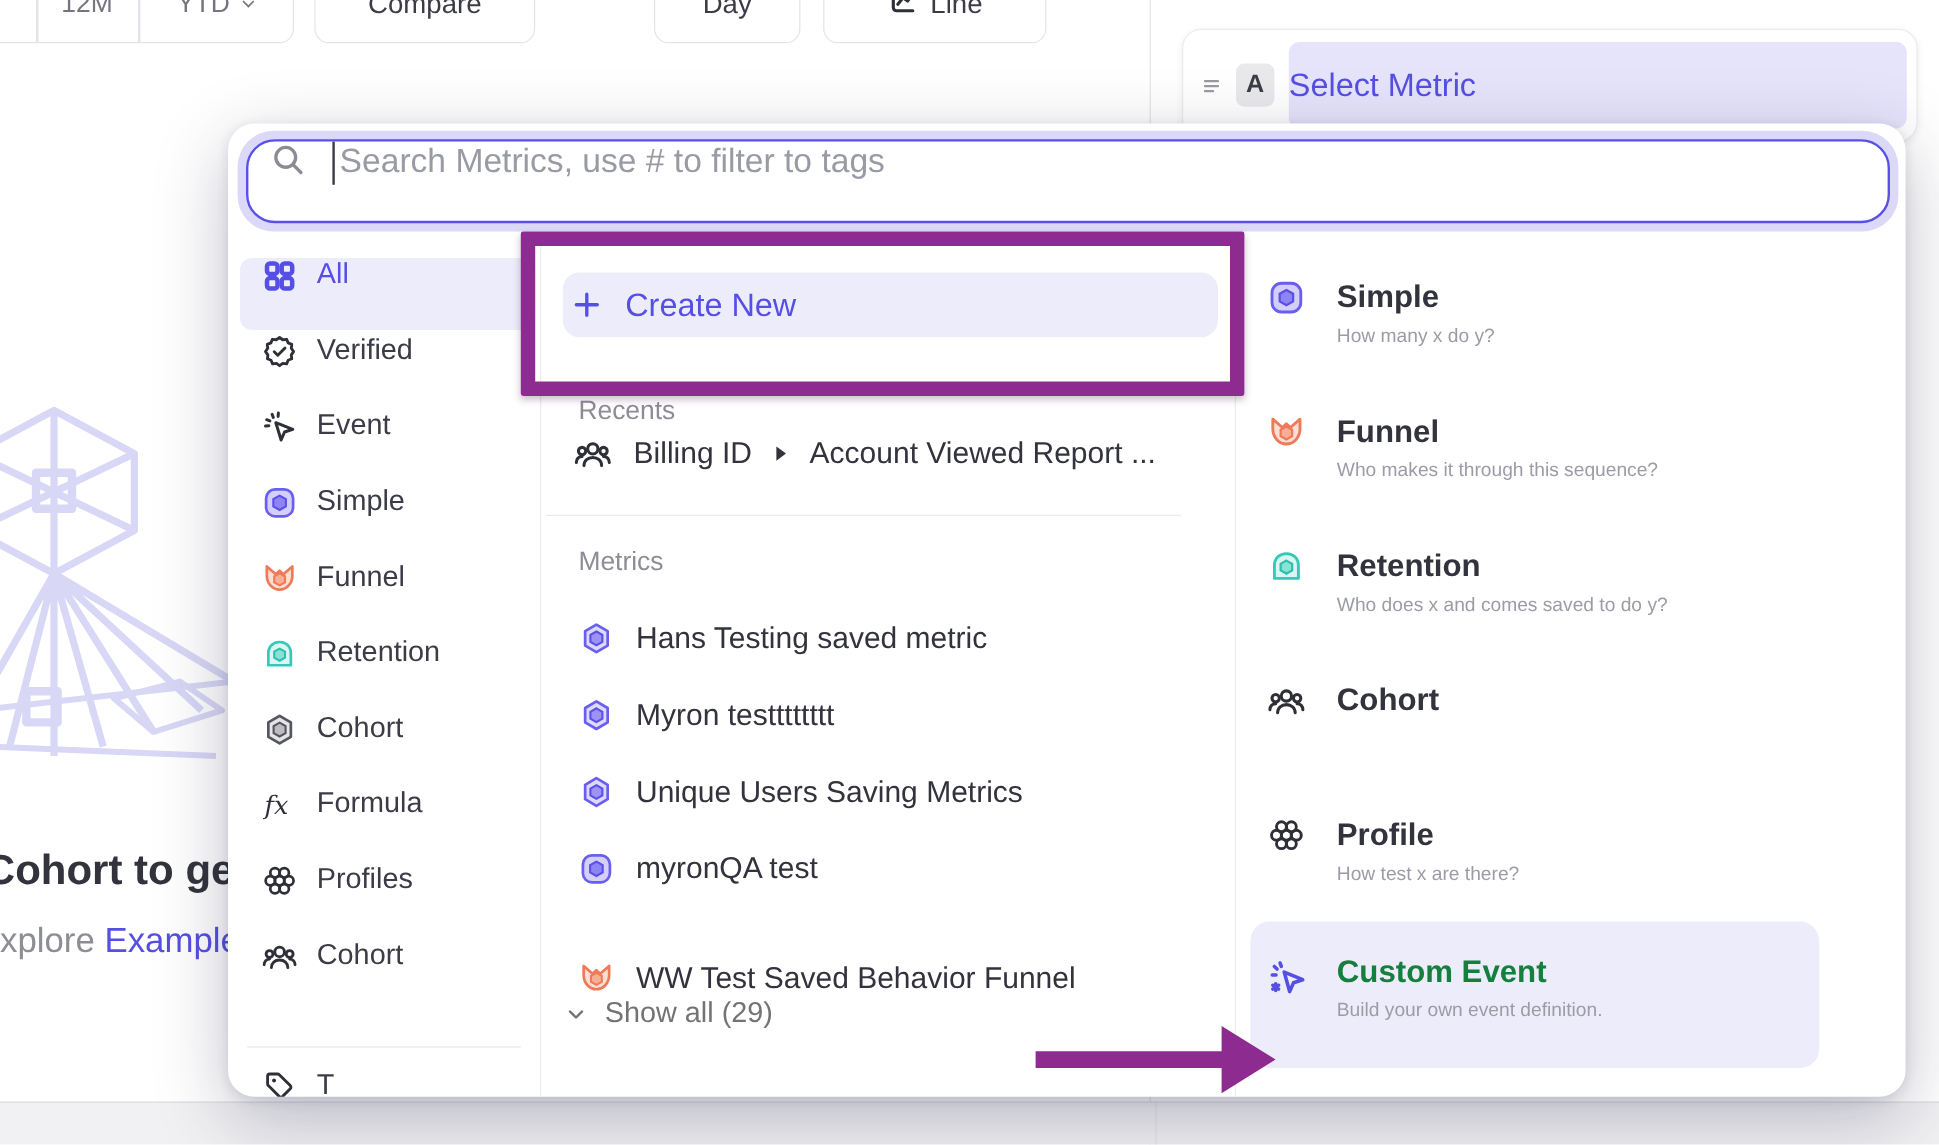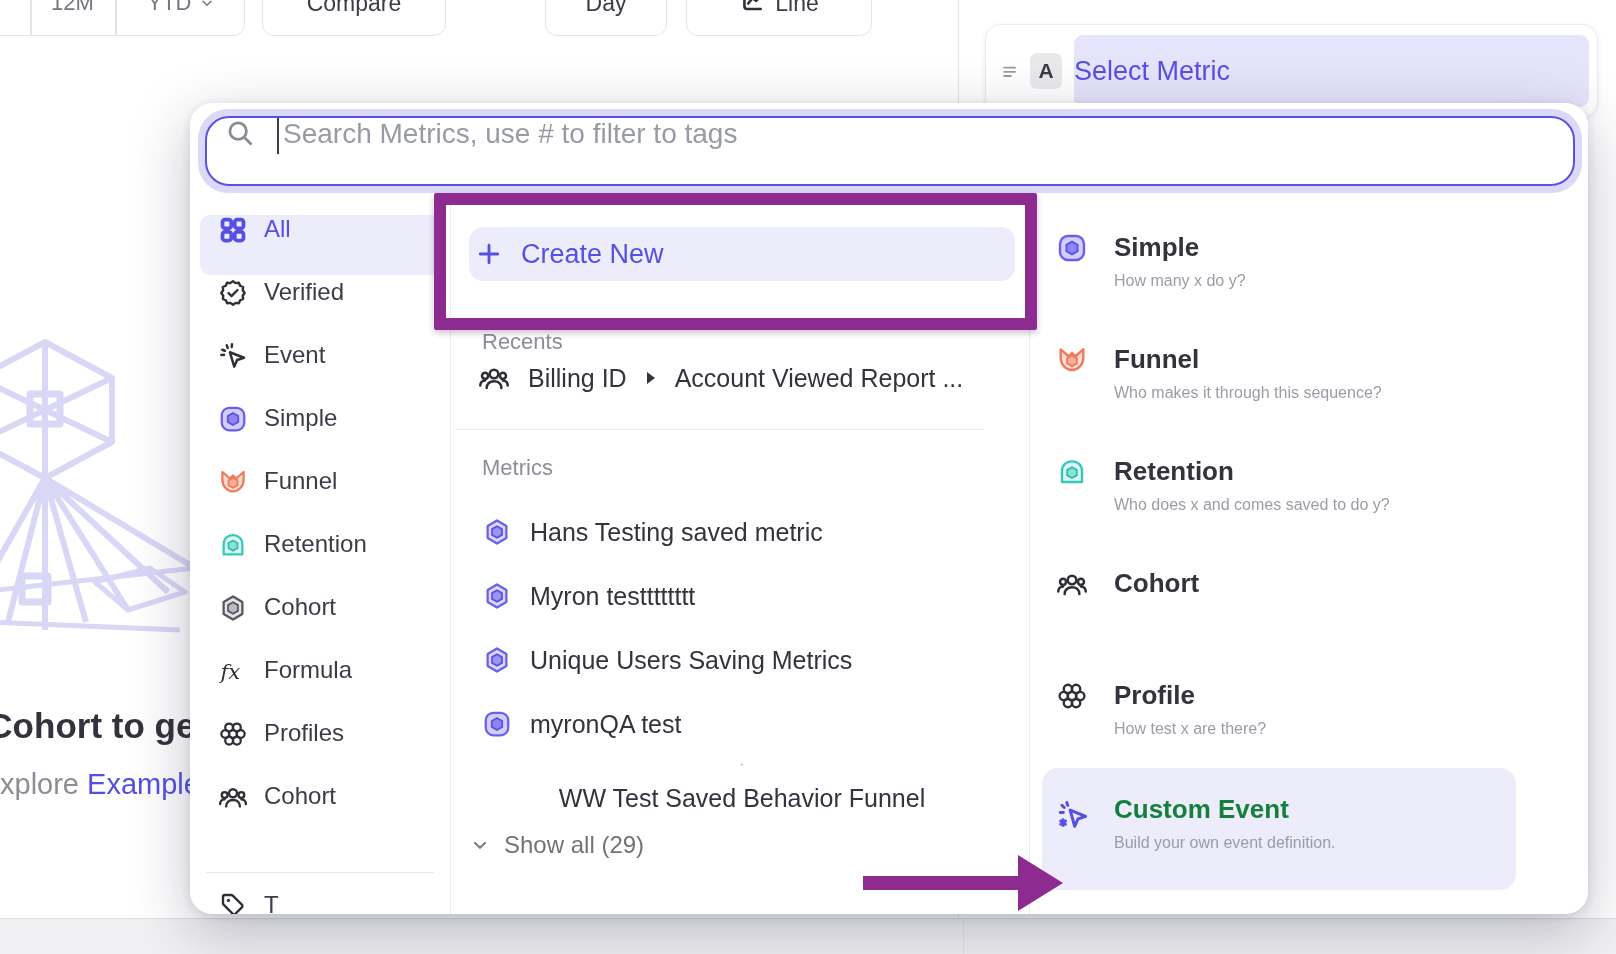--- a/index.html
+++ b/index.html
@@ -334,21 +334,21 @@
   </div>
 
   <div class="metric-row" style="top:596px;">
     <svg width="30" height="30" viewBox="0 0 24 24">
       <rect x="3" y="3" width="18" height="18" rx="6" fill="#d3cefa" stroke="#6a5ef0" stroke-width="1.8"></rect>
       <path d="M12 7.2l4.2 2.4v4.8L12 16.8l-4.2-2.4V9.6z" fill="#8f84f4" stroke="#5a50e8" stroke-width="1.4"></path>
     </svg>
     <span>myronQA test</span>
   </div>
 
-  <div class="metric-row" style="top:660px;flex-direction:column;">
+  <div class="metric-row" style="top:687px;">
     <svg width="30" height="30" viewBox="0 0 24 24">
       <path d="M3.5 4L9.5 9.2 12 6.8l2.5 2.4L20.5 4v6c0 5.5-4 9.5-8.5 9.5S3.5 15.5 3.5 10z" fill="#fcded5" stroke="#ee7a58" stroke-width="1.8" stroke-linejoin="round"></path>
       <path d="M12 8.6l3.6 2v4l-3.6 2-3.6-2v-4z" fill="#f6ae97" stroke="#ee7a58" stroke-width="1.4"></path>
     </svg>
     <span>WW Test Saved Behavior Funnel</span>
   </div>
 
   <div class="showall-row">
     <svg width="20" height="20" viewBox="0 0 24 24">
       <path d="M6 9.5l6 6 6-6" fill="none" stroke="#6e6f78" stroke-width="2.4" stroke-linecap="round" stroke-linejoin="round"></path>

